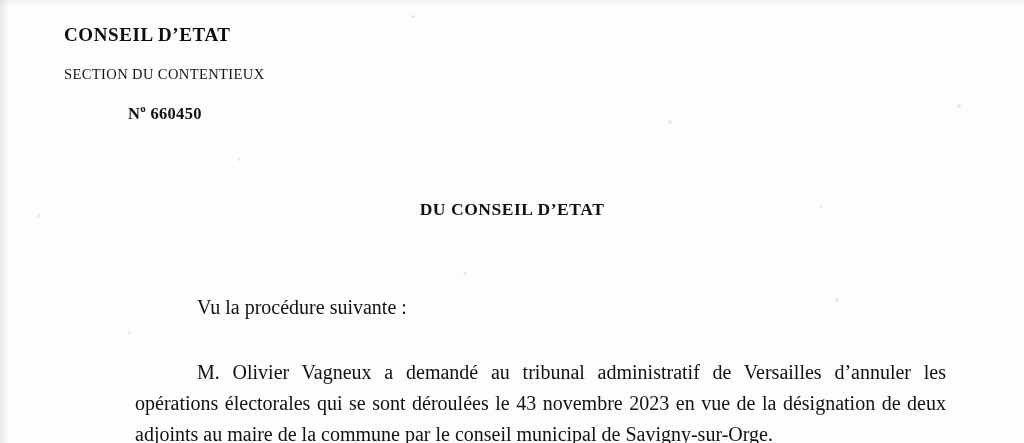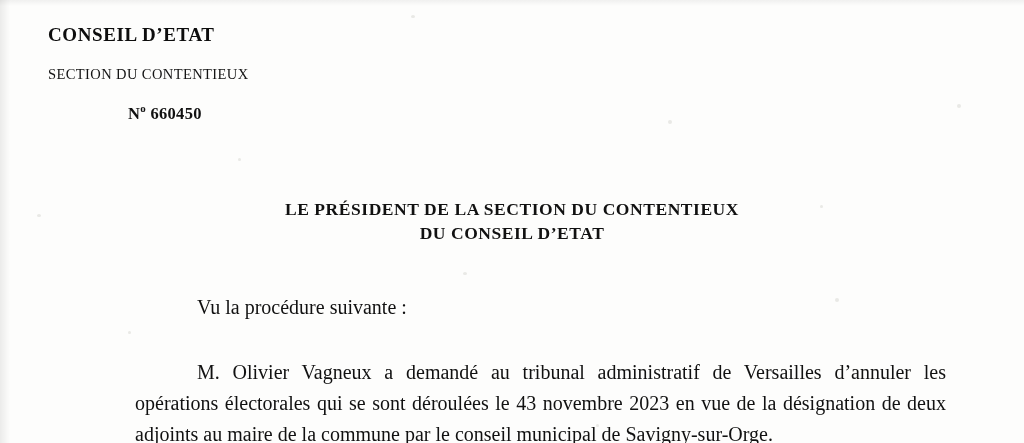--- a/index.html
+++ b/index.html
@@ -22,21 +22,21 @@
   }
   
   .speck {
     position: absolute;
     background: #d8d8d4;
     border-radius: 50%;
     opacity: 0.55;
   }
   .header-block {
     position: absolute;
-    left: 48px;
+    left: 64px;
     top: 24px;
   }
   .court-name {
     font-size: 19px;
     font-weight: bold;
     letter-spacing: 0.6px;
     color: #0d0d0d;
   }
   .section-name {
     font-size: 14.5px;
@@ -124,21 +124,20 @@
     <div class="court-name">CONSEIL D’ETAT</div>
     <div class="section-name">SECTION DU CONTENTIEUX</div>
   </div>
 
   <div class="case-number">
     <span>N</span><sup>o</sup>
     <span>660450</span>
   </div>
 
   <div class="title-block">
-    <div>LE PRÉSIDENT DE LA SECTION DU CONTENTIEUX</div>
     <div>DU CONSEIL D’ETAT</div>
   </div>
 
   <div class="body-block">
     <p class="para">Vu la procédure suivante :</p>
     <p class="para">M. Olivier Vagneux a demandé au tribunal administratif de Versailles d’annuler les opérations électorales qui se sont déroulées le 43 novembre 2023 en vue de la désignation de deux adjoints au maire de la commune par le conseil municipal de Savigny-sur-Orge.</p>
   </div>
 
 </div>
 

